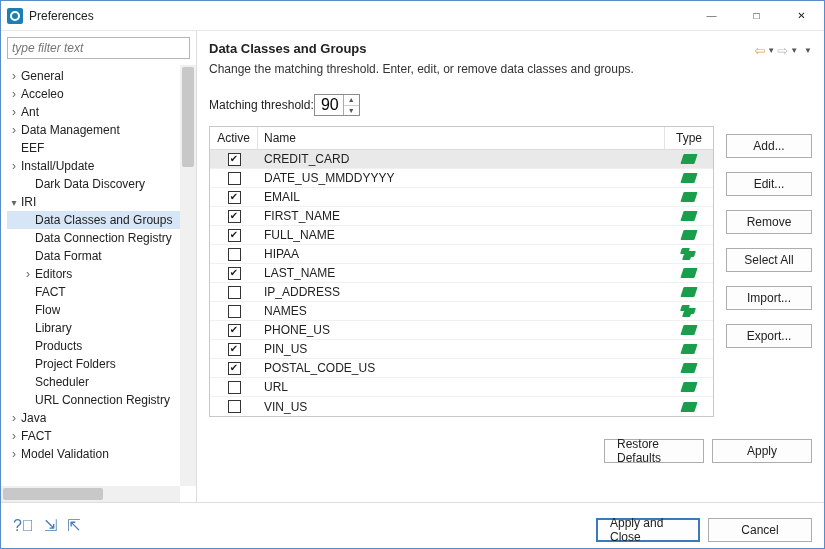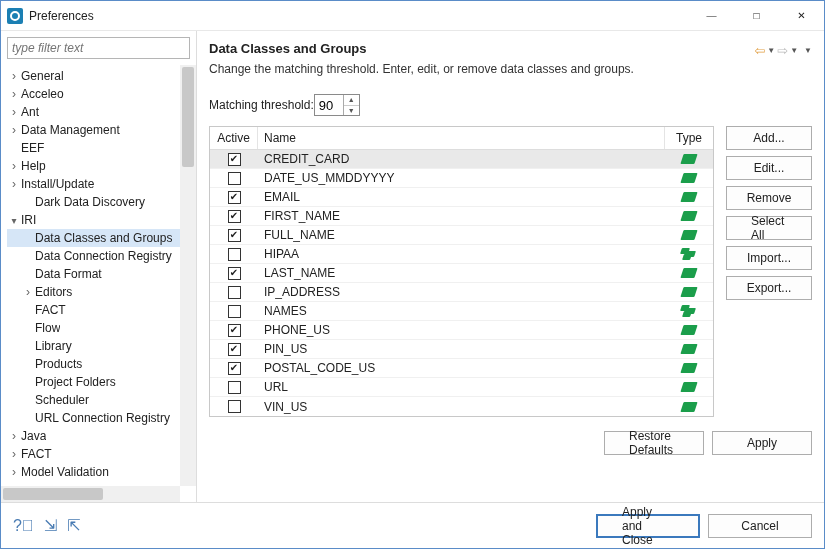--- a/index.html
+++ b/index.html
@@ -33,21 +33,21 @@
   .main-header { display:flex; align-items:center;}
   .main-header h2 { font-size:13px; font-weight:bold; margin:2px 0 6px 0; flex:1;}
   .nav-arrows { display:flex; gap:2px; align-items:center;}
   .arrow{font-size:13px;}
   .arrow.back{color:#e2a24a;}
   .arrow.fwd{color:#bbb;}
   .drop{font-size:8px;color:#555;}
   .desc { color:#333; margin-bottom:18px;}
   .threshold-row { display:flex; align-items:center; margin-bottom:10px;}
   .spinner { display:flex; border:1px solid #8a8a8a; height:22px;}
-  .spinner input{ width:28px; border:none; text-align:left; padding:2px 4px; font-size:13px;}
+  .spinner input{ width:28px; border:none; text-align:right; padding:2px 4px; font-size:16px;}
   .spinner .spins{ width:16px; border-left:1px solid #aaa; display:flex; flex-direction:column;}
   .spinner .spins div{flex:1; display:flex; align-items:center; justify-content:center; font-size:7px; color:#555;}
   .spinner .spins div:first-child{border-bottom:1px solid #ccc;}
   .content-row { display:flex; gap:12px; align-items:flex-start;}
   .table { flex:1; border:1px solid #c8c8c8;}
   .table-header { display:flex; background:#fff; border-bottom:1px solid #ddd;}
   .th { padding:4px 6px; font-weight:normal; border-right:1px solid #e4e4e4;}
   .th.active{width:48px; text-align:center;}
   .th.name{flex:1;}
   .th.type{width:48px; text-align:center; border-right:none;}
@@ -59,21 +59,21 @@
   .cell.type{width:48px; display:flex; justify-content:center;}
   .chk{ width:13px; height:13px; border:1px solid #333; background:#fff; display:flex; align-items:center; justify-content:center; font-size:10px; line-height:1;}
   .chk.on::after{content:"✔"; color:#222;}
   .type-icon{ width:14px; height:10px; background:#1b9e4b; transform:skewX(-18deg); border-radius:1px;}
   .type-icon.group{ position:relative; background:transparent; transform:none; width:16px; height:12px;}
   .type-icon.group span{position:absolute; width:8px; height:6px; background:#1b9e4b; transform:skewX(-18deg); border-radius:1px;}
   .type-icon.group span:nth-child(1){left:0; top:0;}
   .type-icon.group span:nth-child(2){left:6px; top:3px;}
   .type-icon.group span:nth-child(3){left:2px; top:6px;}
   .side-btns { width:86px; display:flex; flex-direction:column; gap:6px;}
-  .btn { height:24px; border:1px solid #adadad; background:#fdfdfd; display:flex; align-items:center; justify-content:center; font-size:12px; padding:0 24px; cursor:default;}
+  .btn { height:24px; border:1px solid #adadad; background:#fdfdfd; display:flex; align-items:center; justify-content:center; font-size:12px; padding:0 12px; cursor:default;margin-top:8px;}
   .lower-btns { display:flex; justify-content:flex-end; gap:8px; margin-top:14px; padding-bottom:8px;}
   .lower-btns .btn{ width:100px;}
   .footer { border-top:1px solid #ddd; height:46px; display:flex; align-items:center; padding:0 12px; gap:8px;}
   .footer .left { flex:1; display:flex; gap:10px; align-items:center;}
   .ficon{ color:#4a7cb3; font-size:16px;}
   .footer .btn{ width:104px;}
   .footer .btn.primary{ border:2px solid #3b79bd;}
 </style>
 </head>
 <body>
@@ -113,24 +113,20 @@
             <div class="tree-item">
               <span class="tw col"></span>
               <span class="lbl">Data Management</span>
             </div>
             <div class="tree-item">
               <span class="tw none"></span>
               <span class="lbl">EEF</span>
             </div>
             <div class="tree-item">
               <span class="tw col"></span>
-              <span class="lbl">Help</span>
-            </div>
-            <div class="tree-item">
-              <span class="tw col"></span>
               <span class="lbl">Install/Update</span>
             </div>
             <div class="tree-item indent1">
               <span class="tw none"></span>
               <span class="lbl">Dark Data Discovery</span>
             </div>
             <div class="tree-item">
               <span class="tw exp"></span>
               <span class="lbl">IRI</span>
             </div>

